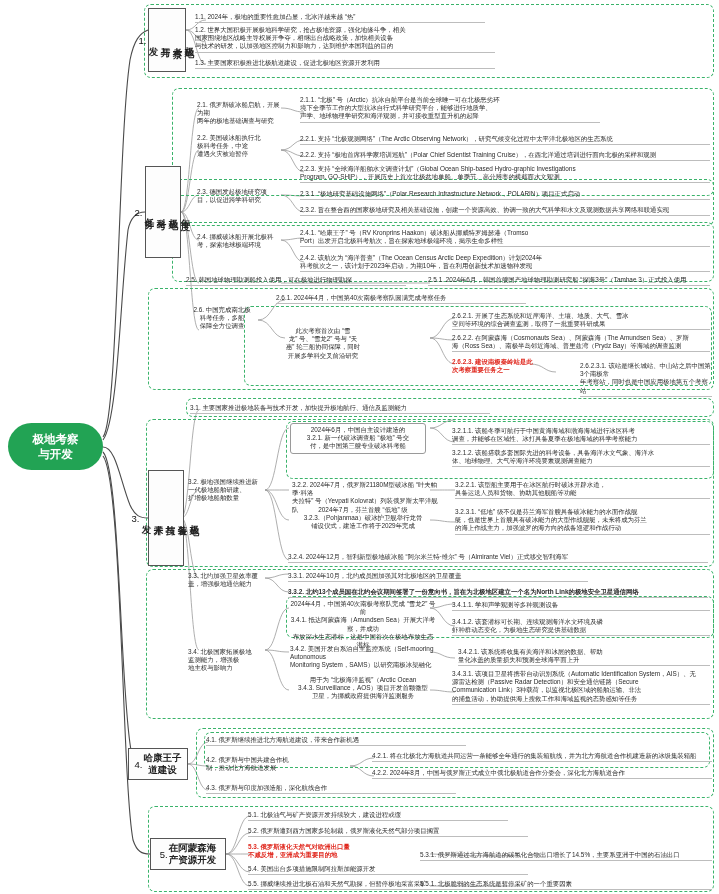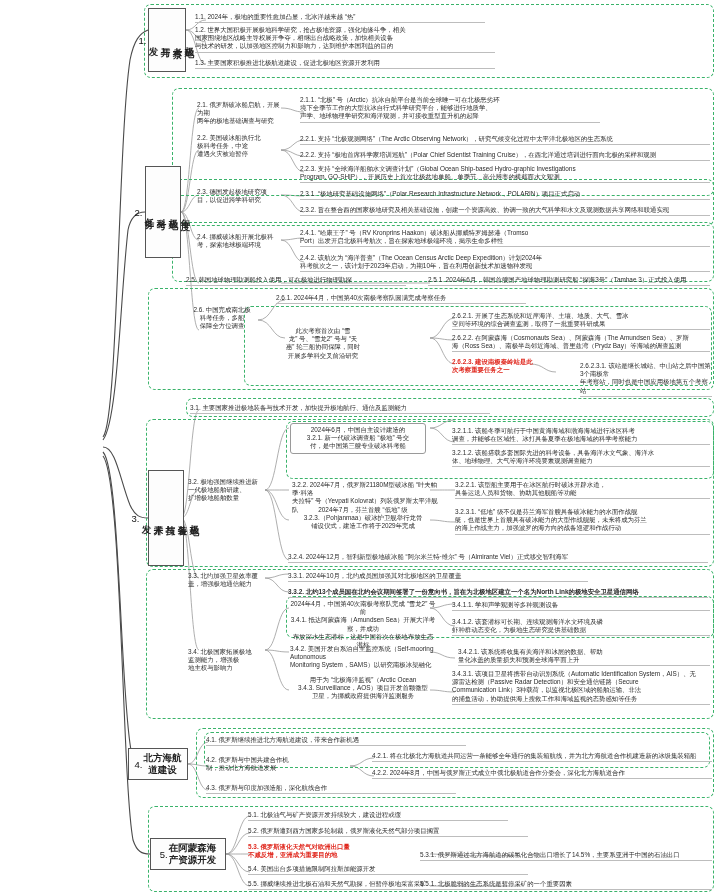--- a/index.html
+++ b/index.html
@@ -170,20 +170,24 @@
       <path d="M226,854 C238,854 238,816 250,816"></path>
       <path d="M226,854 C238,854 238,833 250,833"></path>
       <path d="M226,854 C238,854 238,854 250,854"></path>
       <path d="M226,854 C238,854 238,872 250,872"></path>
       <path d="M226,854 C238,854 238,886 250,886"></path>
       <path d="M430,854 C442,854 442,856 520,856"></path>
       <path d="M430,886 C442,886 442,886 520,886"></path>
     </g>
   </svg>
 
+  <div class="root-node">
+    <span style="white-space:pre-line">极地考察
+与开发</span>
+  </div>
 
   <div class="grp" style="left:144px; top:4px; width:570px; height:74px;"></div>
   <div class="branch-box" style="left:148px; top:8px; width:38px; height:64px;">
     <span class="num">1.</span>
     <span class="vert horiz-lbl" style="white-space:pre-line">极地
 考察
 与开
 发</span>
   </div>
   <div class="item under" style="left:195px; top:13px; width:290px;">1.1. 2024年，极地的重要性愈加凸显，北冰洋越来越 “热”</div>
@@ -315,21 +319,21 @@
   <div class="item under" style="left:452px; top:670px; width:258px;">3.4.3.1. 该项目卫星将携带自动识别系统（Automatic Identification System，AIS）、无
 源雷达检测（Passive Radar Detection）和安全通信链路（Secure
 Communication Link）3种载荷，以监视北极区域的船舶运输、非法
 的捕鱼活动，协助提供海上搜救工作和海域监视的态势感知等任务</div>
 
   <div class="grp" style="left:196px; top:728px; width:518px; height:70px;"></div>
   <div class="grp" style="left:204px; top:732px; width:506px; height:36px;"></div>
 
   <div class="branch-box" style="left:128px; top:748px; width:60px; height:32px;">
     <span class="num">4.</span>
-    <span class="horiz-lbl" style="white-space:pre-line">北方海航
+    <span class="horiz-lbl" style="white-space:pre-line">哈康王子
 道建设</span>
   </div>
 
   <div class="item under" style="left:206px; top:736px; width:260px;">4.1. 俄罗斯继续推进北方海航道建设，带来合作新机遇</div>
   <div class="item" style="left:206px; top:756px; width:120px;">4.2. 俄罗斯与中国共建合作机
 制，推动北方海航道发展</div>
   <div class="item under" style="left:372px; top:752px; width:340px;">4.2.1. 将在北极北方海航道共同运营一条能够全年通行的集装箱航线，并为北方海航道合作机建造新的冰级集装箱船</div>
   <div class="item under" style="left:372px; top:769px; width:340px;">4.2.2. 2024年8月，中国与俄罗斯正式成立中俄北极航道合作分委会，深化北方海航道合作</div>
   <div class="item under" style="left:206px; top:784px; width:250px;">4.3. 俄罗斯与印度加强造船，深化航线合作</div>
 

